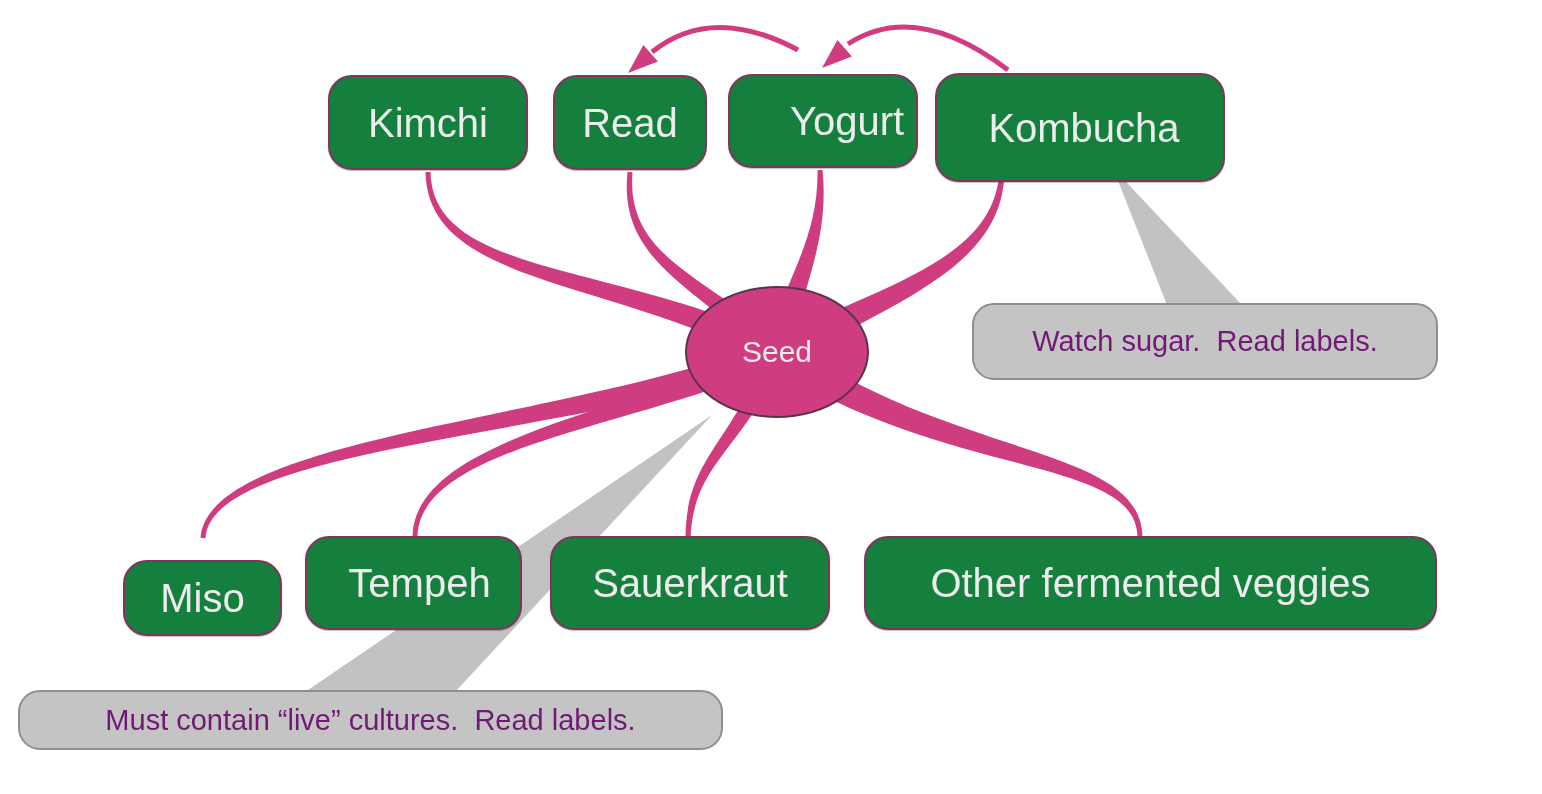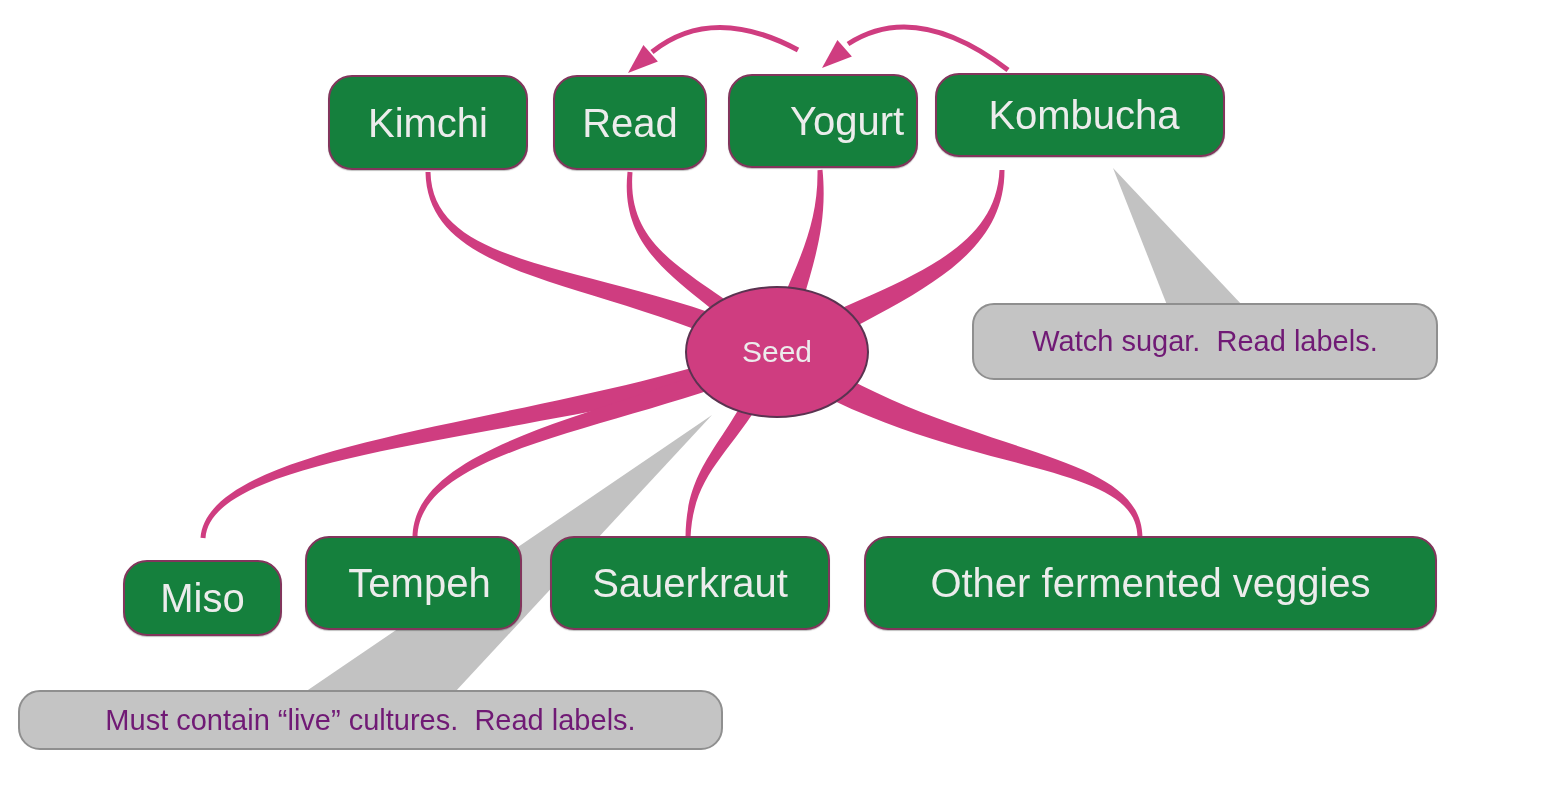--- a/index.html
+++ b/index.html
@@ -44,21 +44,21 @@
       <path d="M 783.301612904564,364.50158689131234 C 903.5849269258524,298.68955113549015 1004.5335389406688,263.85350809956844 1004.499382944579,170.05554184321286 L 999.500617055421,169.94445815678714 C 995.4664610593312,256.14649190043156 896.4150730741476,281.31044886450985 770.698387095436,339.49841310868766 Z" fill="#cf3d80"></path>
       <path d="M 772.768689189908,340.7707520809095 C 568.7423932929895,421.8970113309667 208.48965304995625,434.8676173086476 200.50635325042316,537.8218823750302 L 205.49364674957684,538.1781176249698 C 211.51034695004375,445.1323826913524 571.2576067070105,438.1029886690333 781.231310810092,363.2292479190905 Z" fill="#cf3d80"></path>
       <path d="M 772.1094394817461,342.14695895587073 C 638.2047691376773,412.61507304362704 412.65453678460426,435.52771844522 412.5,538 L 417.5,538 C 417.34546321539574,444.47228155478 641.7952308623227,427.38492695637296 781.8905605182539,361.85304104412927 Z" fill="#cf3d80"></path>
       <path d="M 768.7276947298375,348.4547263127875 C 730.015974981867,445.98509095761506 686.0747648332568,457.90356758139853 685.5008214227263,537.9359184980186 L 690.4991785772737,538.0640815019814 C 693.9252351667432,462.09643241860147 739.984025018133,454.01490904238494 785.2723052701625,355.5452736872125 Z" fill="#cf3d80"></path>
       <path d="M 768.5477251317715,364.3918945101995 C 947.3935893671013,479.6543577524718 1137.8939740621356,455.88448423815055 1137.5,538 L 1142.5,538 C 1142.1060259378644,444.11551576184945 952.6064106328987,460.3456422475282 785.4522748682285,339.6081054898005 Z" fill="#cf3d80"></path>
     </svg>
 
   <div class="node" style="left:328px;top:75px;width:200px;height:95px;">Kimchi</div>
   <div class="node" style="left:553px;top:75px;width:154px;height:95px;">Read</div>
   <div class="node" style="left:728px;top:74px;width:190px;height:94px;padding-left:48px;">Yogurt</div>
-  <div class="node" style="left:935px;top:73px;width:290px;height:84px;padding-left:8px;">Kombucha</div>
+  <div class="node" style="left:935px;top:73px;width:290px;height:109px;padding-left:8px;">Kombucha</div>
 
   <div class="seed" style="left:685px;top:286px;width:184px;height:132px;">Seed</div>
 
   <div class="node" style="left:123px;top:560px;width:159px;height:76px;">Miso</div>
   <div class="node" style="left:305px;top:536px;width:217px;height:94px;padding-left:12px;">Tempeh</div>
   <div class="node" style="left:550px;top:536px;width:280px;height:94px;">Sauerkraut</div>
   <div class="node" style="left:864px;top:536px;width:573px;height:94px;">Other fermented veggies</div>
 
   <div class="callout" style="left:972px;top:303px;width:466px;height:77px;">Watch sugar.  Read labels.</div>
   <div class="callout" style="left:18px;top:690px;width:705px;height:60px;">Must contain “live” cultures.  Read labels.</div>

